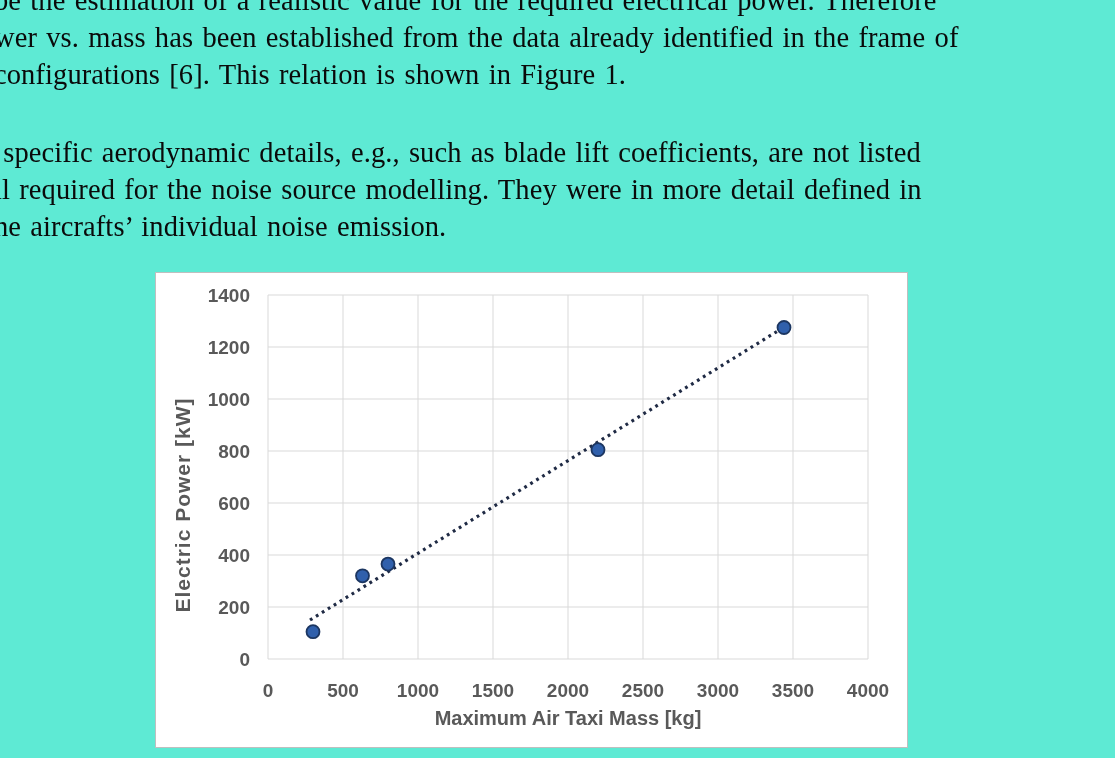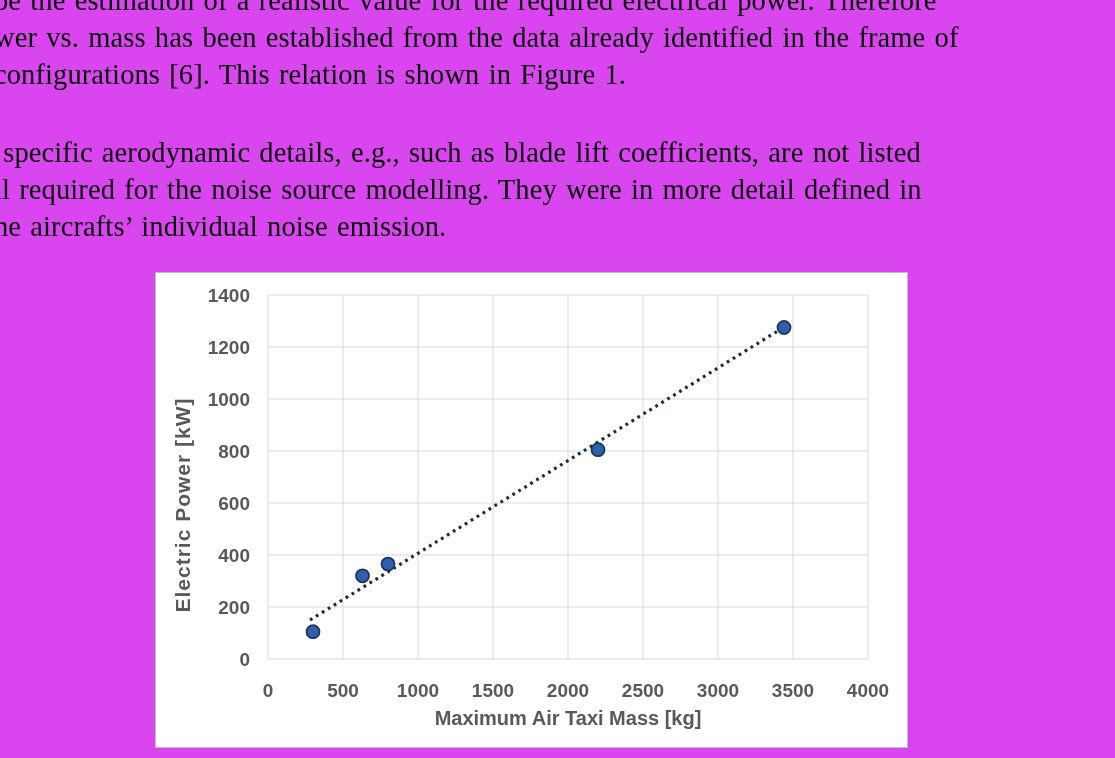--- a/index.html
+++ b/index.html
@@ -1,21 +1,21 @@
 <!DOCTYPE html>
 <html><head>
 <meta charset="utf-8">
 <style>
   html, body { margin: 0; padding: 0; background: #ffffff; }
   #page {
     position: relative;
     width: 1115px;
     height: 758px;
     overflow: hidden;
-    background: #d946ef;
+    background: #5eead4;
     font-family: "Liberation Serif", serif;
   }
   .doc-line {
     position: absolute;
     left: -6px;
     white-space: pre;
     font-size: 28.5px;
     line-height: 36px;
     height: 36px;
     color: #0a0a0a;

